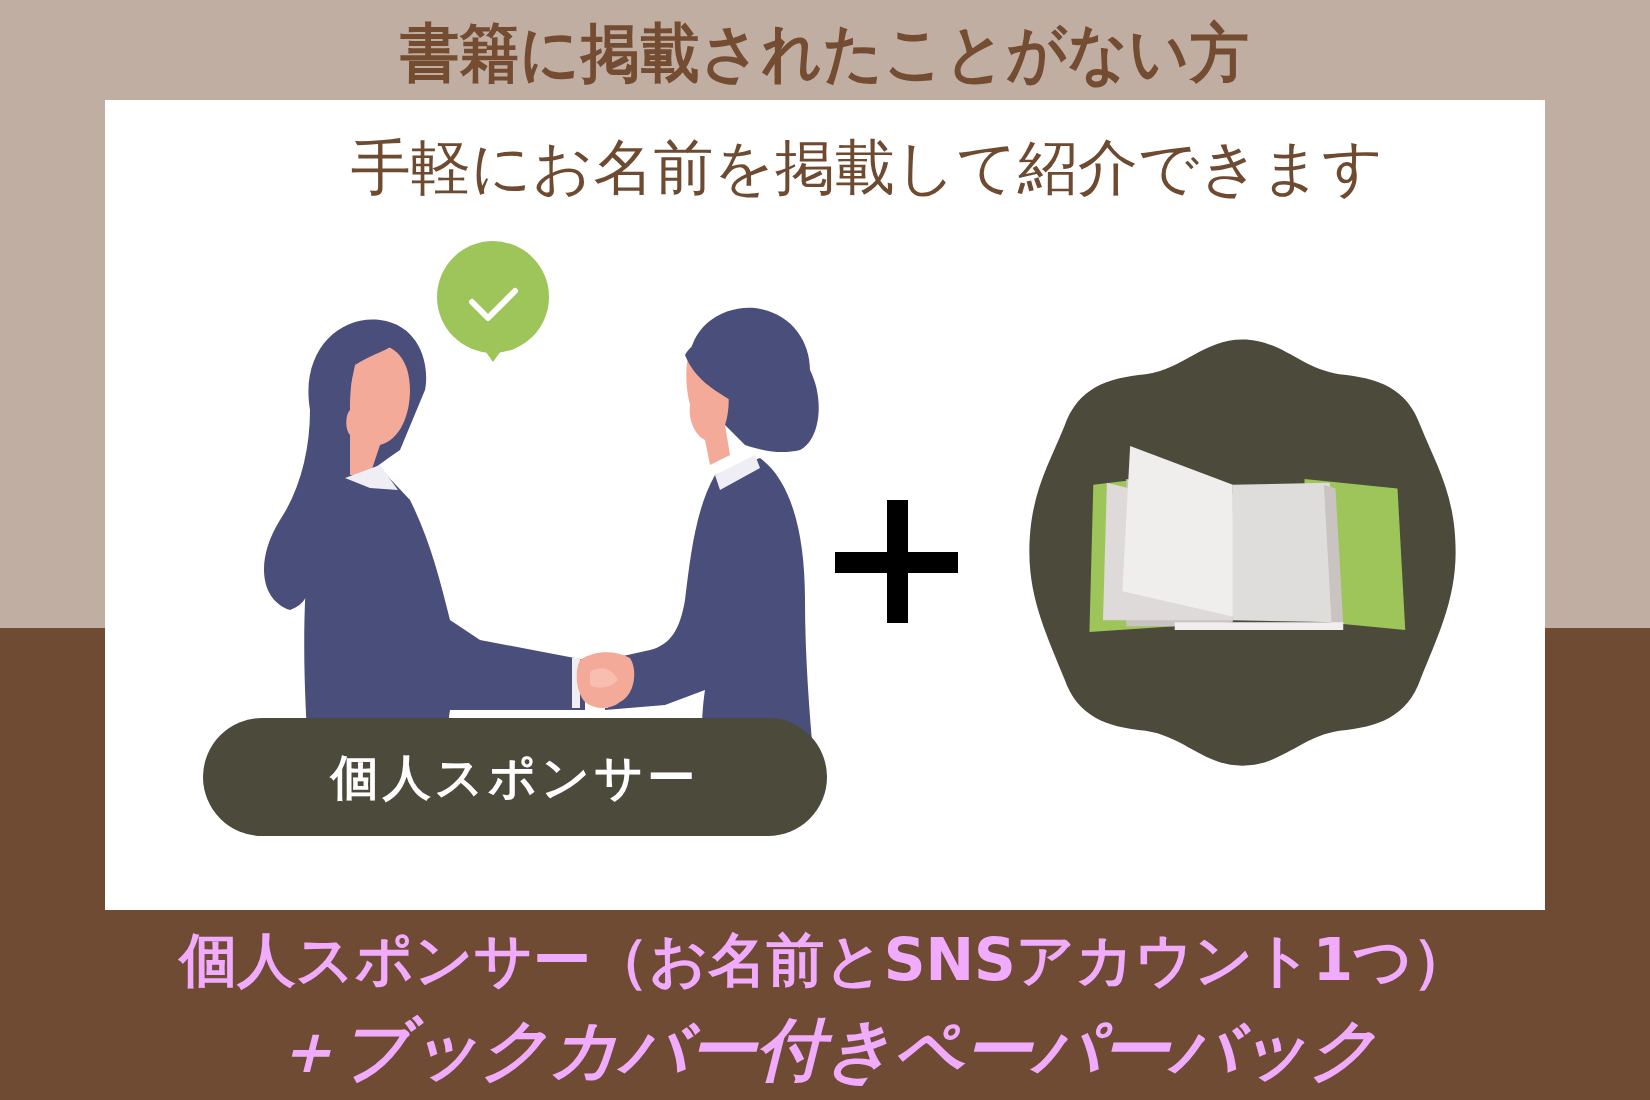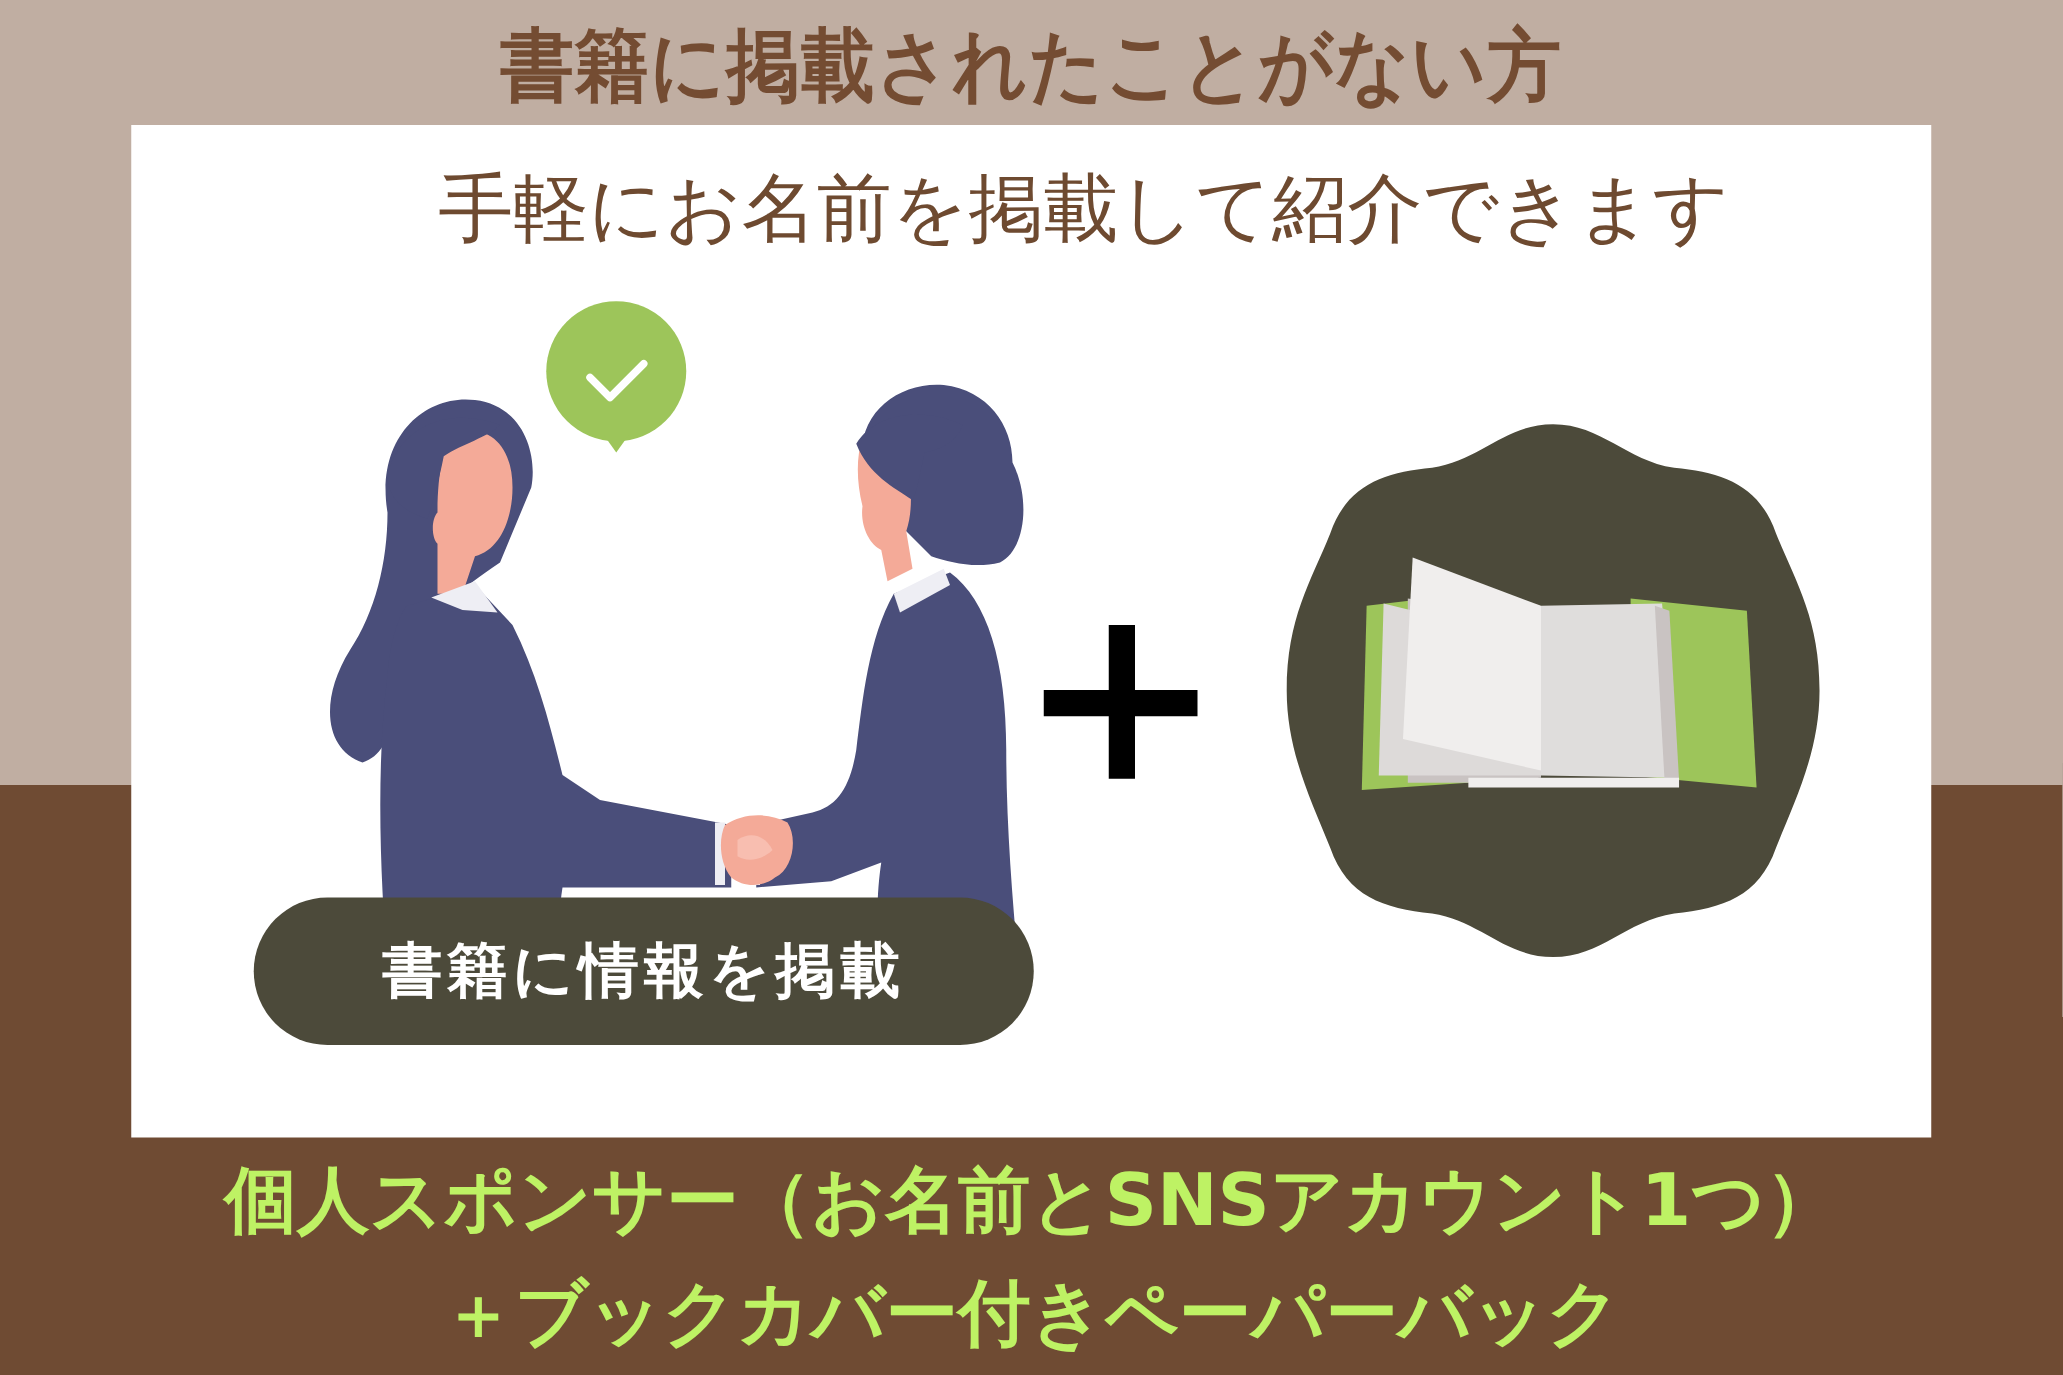--- a/index.html
+++ b/index.html
@@ -28,25 +28,25 @@
     .plus .v { position:absolute; left:782px; top:400px; width:21px; height:123px; background:#000; }
     .plus .h { position:absolute; left:730px; top:452px; width:123px; height:21px; background:#000; }
     .badge { position:absolute; left:905px; top:220px; width:465px; height:465px; }
     .pill {
       position:absolute; left:98px; top:618px; width:624px; height:118px;
       border-radius:59px; background:#4c4a3a;
       color:#fff; font-size:48px; font-weight:bold; text-align:center; line-height:118px;
       letter-spacing:4px;
     }
     .footer {
-      position:absolute; left:0; top:915px; width:1650px; text-align:center; color:#bef264;
+      position:absolute; left:0; top:915px; width:1650px; text-align:center; color:#f0abfc;
       font-weight:bold;
     }
     .footer .l1 { font-size:58px; line-height:90px; height:90px; }
-    .footer .l2 { font-size:58px; line-height:90px; height:90px; }
+    .footer .l2 { font-size:68px; line-height:90px; height:90px;font-style:italic; }
   </style>
 </head>
 <body>
 
 <div class="band-top"></div>
 <div class="band-bottom"></div>
 
 <div class="heading">書籍に掲載されたことがない方</div>
 
 <div class="panel">
@@ -110,19 +110,19 @@
       <polygon points="32,-38 80,-33 84,40 32,35" fill="#9dc55a"></polygon>
       <polygon points="-60,-38 -5,-30 -5,36 -35,38 -60,38" fill="#c9c3c2"></polygon>
       <polygon points="-70,-36 -5,-20 -5,35 -72,35" fill="#dddad9"></polygon>
       <polygon points="-58,-55 -5,-35 -5,33 -62,20" fill="#f0eeed"></polygon>
       <polygon points="-5,-35 45,-36 50,36 -5,35" fill="#dfdddc"></polygon>
       <polygon points="42,-35 48,-33 52,37 46,37" fill="#c9c3c2"></polygon>
       <polygon points="-35,36 52,36 52,40 -35,40" fill="#f0eeed"></polygon>
     </g>
   </svg>
 
-  <div class="pill">書籍に情報を掲載</div>
+  <div class="pill">個人スポンサー</div>
 </div>
 
 <div class="footer">
   <div class="l1">個人スポンサー（お名前とSNSアカウント1つ）</div>
   <div class="l2">＋ブックカバー付きペーパーバック</div>
 </div>
 
 </body></html>

